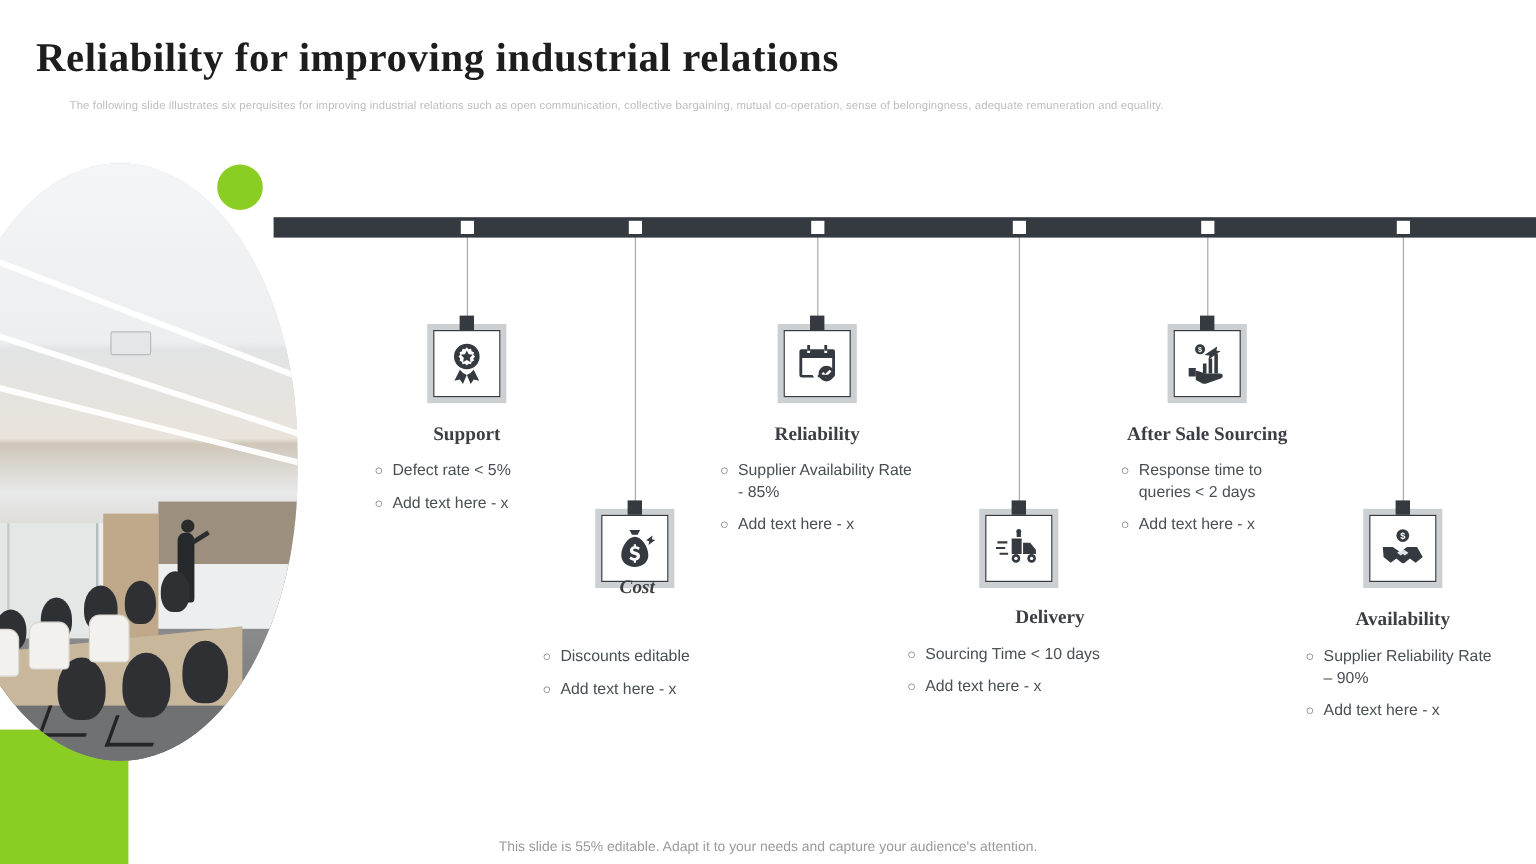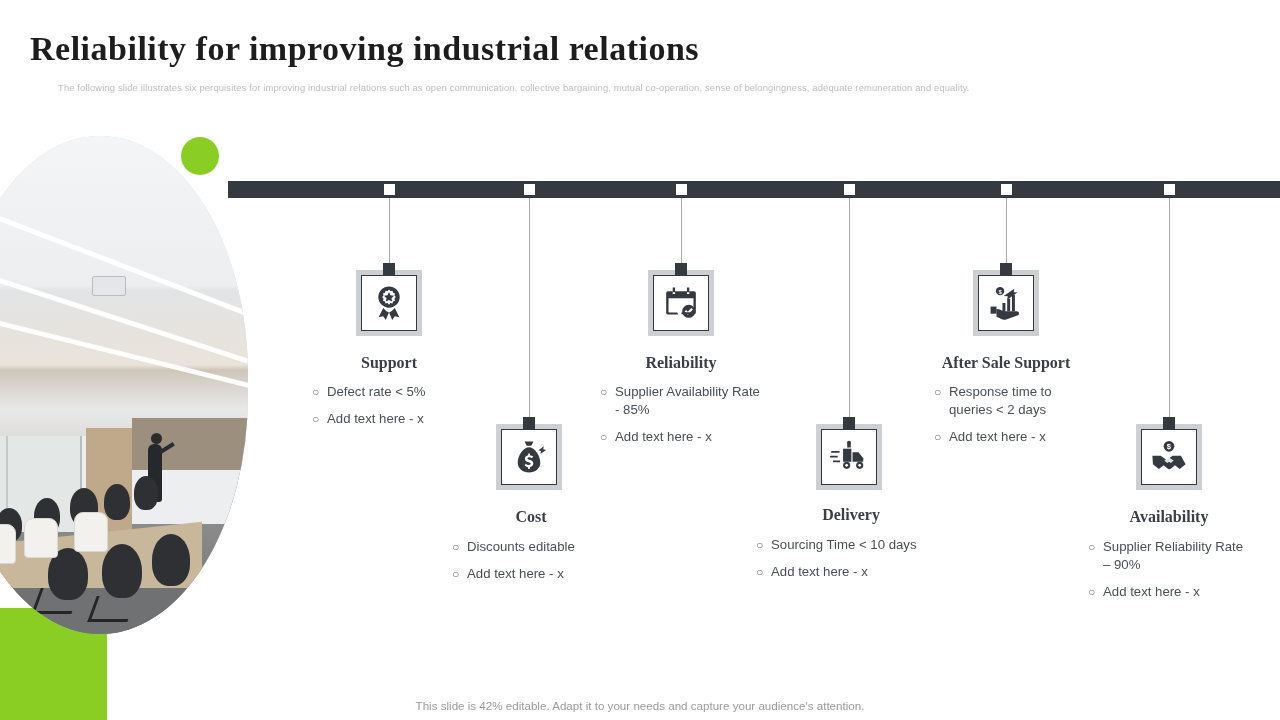--- a/index.html
+++ b/index.html
@@ -239,21 +239,21 @@
   <div class="icon-frame" style="left:496px; top:424px;">
     <div class="icon-nail"></div>
     <div class="inner">
       <svg class="ico" viewBox="0 0 64 64">
         <path d="M24.5 6h15l-3.6 7h-7.8z"></path>
         <path d="M32 15.5c-8.5 0-19 12.6-19 26.2C13 51.4 21.5 58 32 58s19-6.6 19-16.3c0-13.6-10.5-26.2-19-26.2zm1.6 33.6v3h-3v-2.9c-2.6-.2-4.9-1.3-6.3-2.8l2.2-3.2c1.4 1.2 3.3 2.1 5.3 2.1 1.9 0 3-.8 3-2 0-3.3-9.7-1.5-9.7-8.3 0-3 2.1-5.4 5.5-6v-3h3v2.9c2.2.2 4.1 1 5.6 2.3l-2.2 3.1c-1.3-1-3-1.7-4.7-1.7-1.6 0-2.7.6-2.7 1.8 0 3.1 9.7 1.4 9.7 8.2 0 3.3-2.2 5.8-5.7 6.5z"></path>
         <path d="M48 20.5l9-6.6-1.1 5.2 4.8 1.1-9.5 6.9 1-5-4.2-1.6z"></path>
       </svg>
     </div>
   </div>
-  <div class="node-title" style="left:448px; top:508px; width:166px;">Cost</div>
+  <div class="node-title" style="left:448px; top:481px; width:166px;font-style:italic;">Cost</div>
   <div class="bullets" style="left:452px; top:538px; width:178px;">
     <div class="bullet">
       <span class="marker">○</span>
       <span class="txt">Discounts editable</span>
     </div>
     <div class="bullet">
       <span class="marker">○</span>
       <span class="txt">Add text here - x</span>
     </div>
   </div>
@@ -293,21 +293,21 @@
         <circle cx="28" cy="46" r="6"></circle>
           <circle cx="50" cy="46" r="6"></circle>
         <circle cx="28" cy="46" r="2.4" fill="#fff"></circle>
           <circle cx="50" cy="46" r="2.4" fill="#fff"></circle>
         <path d="M29 8h6v8h-6z"></path>
           <circle cx="32" cy="8" r="3.4"></circle>
         <path d="M2 22h14v3H2zM0 30h13v3H0zM5 38h12v3H5z"></path>
       </svg>
     </div>
   </div>
-  <div class="node-title" style="left:768px; top:506px; width:166px;">Delivery</div>
+  <div class="node-title" style="left:792px; top:506px; width:166px;">Delivery</div>
   <div class="bullets" style="left:756px; top:536px; width:200px;">
     <div class="bullet">
       <span class="marker">○</span>
       <span class="txt">Sourcing Time &lt; 10 days</span>
     </div>
     <div class="bullet">
       <span class="marker">○</span>
       <span class="txt">Add text here - x</span>
     </div>
   </div>
@@ -320,21 +320,21 @@
       <svg class="ico" viewBox="0 0 64 64">
         <circle cx="22" cy="12" r="7"></circle>
         <text x="22" y="16" font-size="10" fill="#fff" text-anchor="middle" font-family="Liberation Sans, sans-serif" font-weight="bold">$</text>
         <path d="M28 20 46 8l-1 6 6 .4-17 12 1-5.6z"></path>
         <path d="M26 32h5v14h-5zM34 25h5v21h-5zM42 18h5v28h-5z"></path>
         <path d="M6 38h10v12H6z"></path>
         <path d="M16 42c6 0 10 4 16 4h18c4 0 6 5 1 7l-20 7c-4 1.4-7-1-11-3l-4-2z"></path>
       </svg>
     </div>
   </div>
-  <div class="node-title" style="left:923px; top:354px; width:166px;">After Sale Support</div>
+  <div class="node-title" style="left:923px; top:354px; width:166px;">After Sale Sourcing</div>
   <div class="bullets" style="left:934px; top:383px; width:160px;">
     <div class="bullet">
       <span class="marker">○</span>
       <span class="txt">Response time to queries &lt; 2 days</span>
     </div>
     <div class="bullet">
       <span class="marker">○</span>
       <span class="txt">Add text here - x</span>
     </div>
   </div>
@@ -358,13 +358,13 @@
       <span class="marker">○</span>
       <span class="txt">Supplier Reliability Rate – 90%</span>
     </div>
     <div class="bullet">
       <span class="marker">○</span>
       <span class="txt">Add text here - x</span>
     </div>
   </div>
 </div>
 
-<div class="footer">This slide is 42% editable. Adapt it to your needs and capture your audience's attention.</div>
+<div class="footer">This slide is 55% editable. Adapt it to your needs and capture your audience's attention.</div>
 
 </body></html>

